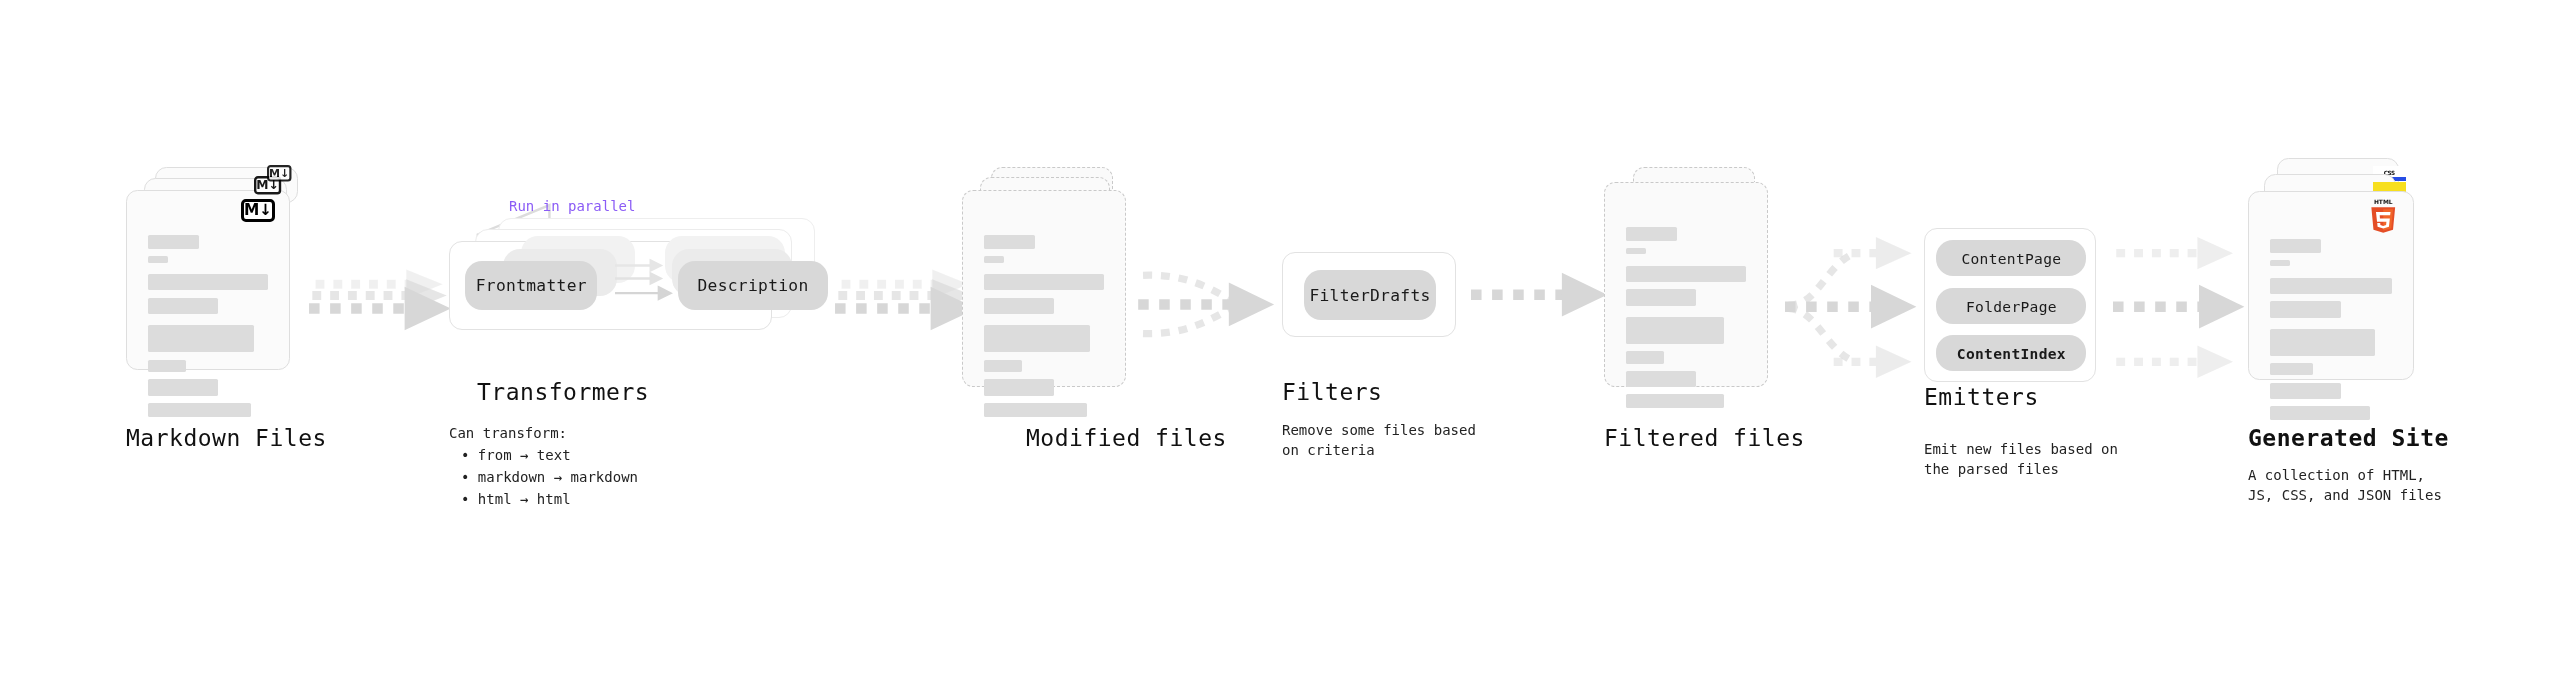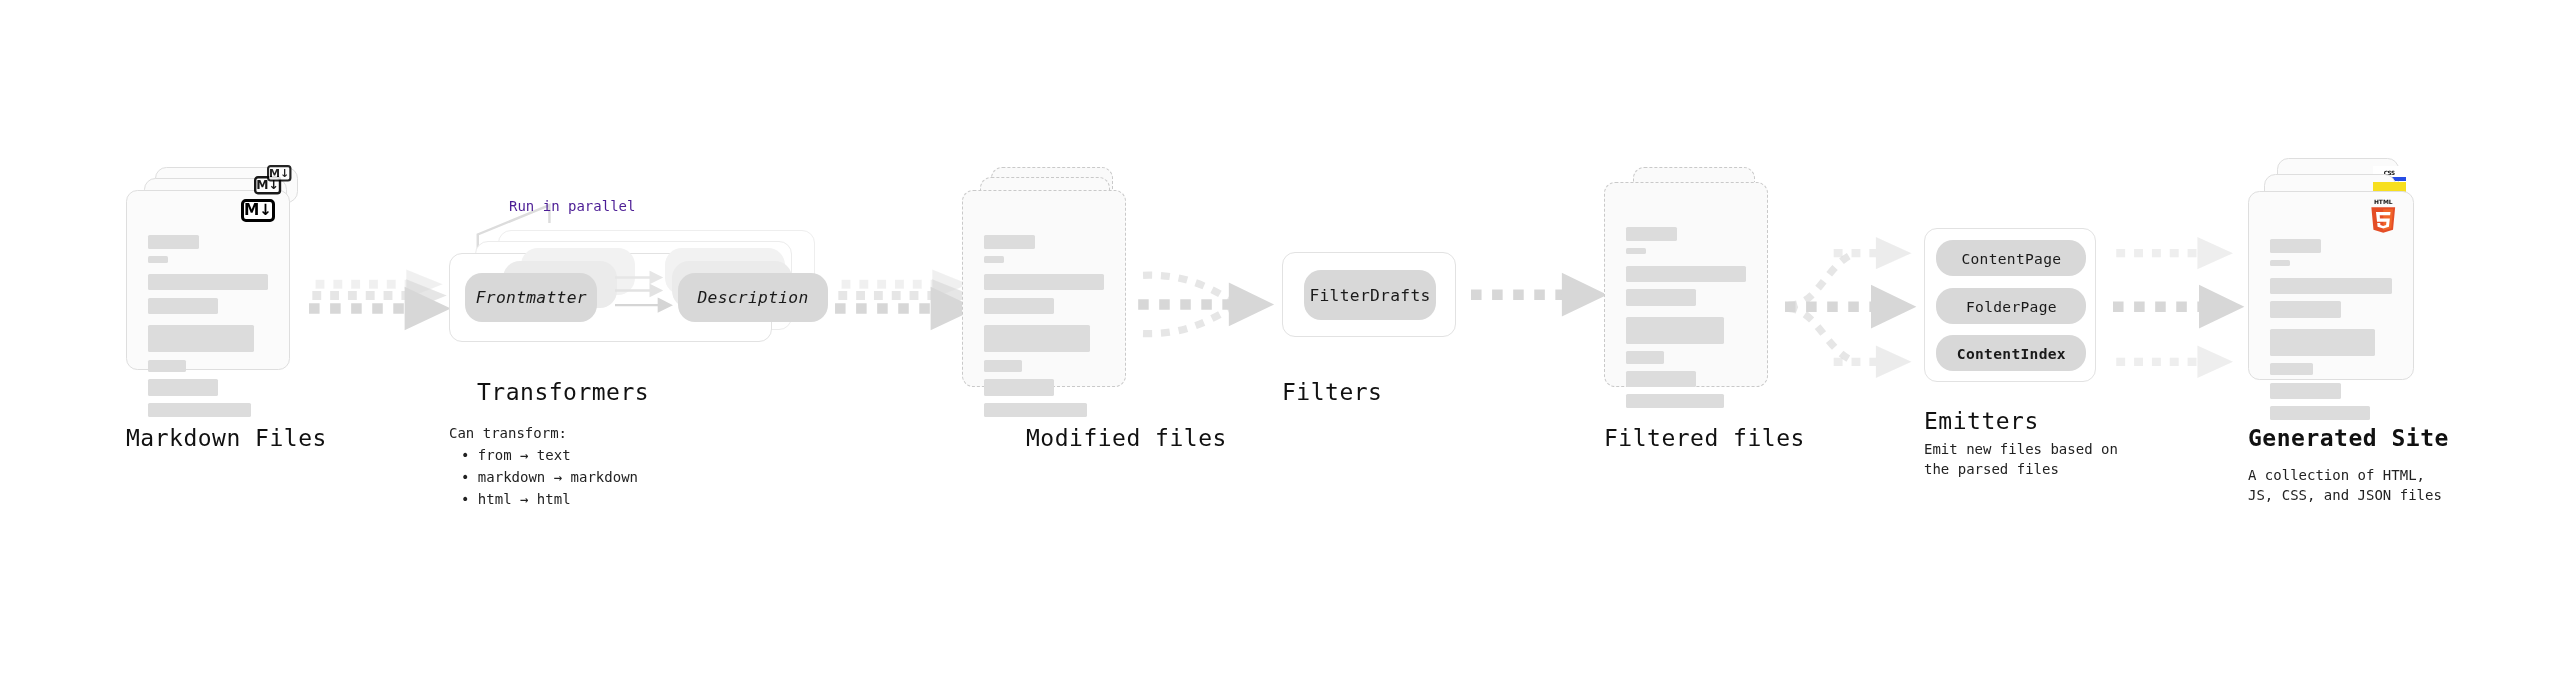--- a/index.html
+++ b/index.html
@@ -46,21 +46,21 @@
     position:absolute;background:#d8d8d8;border-radius:17px;
     display:flex;align-items:center;justify-content:center;
     font-size:16.3px;color:#1a1a1a;letter-spacing:0.3px;box-sizing:border-box;
   }
   .pill.ghost{background:#ebebeb;}
   .pill.ghost2{background:#f2f2f2;}
 
   
   .title{position:absolute;font-size:23px;letter-spacing:0.5px;color:#111;white-space:nowrap;}
   .sub{position:absolute;font-size:14px;line-height:20.3px;color:#222;white-space:pre;}
-  .tinygray{position:absolute;font-size:14px;color:#4c1d95;white-space:nowrap;}
+  .tinygray{position:absolute;font-size:14px;color:#8b5cf6;white-space:nowrap;}
 
   svg{position:absolute;overflow:visible;}
   .arrowsvg{position:absolute;top:0;left:0;}
 </style>
 </head>
 <body>
 
 <div class="stage">
 
   <div class="filestack" style="left:126px;top:167px;width:187px;height:211px;">
@@ -106,21 +106,21 @@
         <polygon points="118,23 175,50 118,77"></polygon>
       </g>
     </g>
   </svg>
 
   <svg style="left:476px;top:197px;" width="98" height="57" viewBox="0 0 120 70">
     <path d="M2 66 L2 46 L90 10 L90 32" fill="none" stroke="#dcdcdc" stroke-width="3"></path>
   </svg>
   <div class="tinygray" style="left:509px;top:198px;">Run in parallel</div>
 
-  <div class="node" style="left:449px;top:230px;width:374px;height:122px;font-style:italic;">
+  <div class="node" style="left:449px;top:218px;width:374px;height:122px;">
 
     <div class="groupbox" style="left:49px;top:0px;width:317px;height:89px;border-color:#eeeeee;"></div>
     <div class="groupbox" style="left:26px;top:10.6px;width:317px;height:89px;border-color:#ececec;"></div>
     <div class="groupbox" style="left:0px;top:23px;width:323px;height:89px;border-color:#e2e2e2;"></div>
 
     <div class="pill ghost2" style="left:72px;top:18px;width:114px;height:47px;"></div>
     <div class="pill ghost2" style="left:216px;top:18px;width:120px;height:47px;"></div>
     <div class="pill ghost" style="left:54px;top:31px;width:114px;height:47px;"></div>
     <div class="pill ghost" style="left:223px;top:31px;width:120px;height:47px;"></div>
 
@@ -196,20 +196,22 @@
     <line x1="0" y1="50" x2="118" y2="50" stroke="#d7d7d7" stroke-width="13" stroke-dasharray="13 13"></line>
     <polygon points="112,23 168,50 112,77" fill="#d7d7d7"></polygon>
   </svg>
 
   <div class="groupbox" style="left:1282px;top:252px;width:174px;height:85px;">
     <div class="pill" style="left:21px;top:17px;width:132px;height:50px;">
       <span>FilterDrafts</span>
     </div>
   </div>
   <div class="title" style="left:1282px;top:379px;">Filters</div>
+  <div class="sub" style="left:1282px;top:420px;">Remove some files based
+on criteria</div>
 
   <svg class="arrowsvg" style="left:1471px;top:280px;" width="146" height="57" viewBox="0 0 180 70">
     <line x1="0" y1="18" x2="118" y2="18" stroke="#d7d7d7" stroke-width="13" stroke-dasharray="13 13"></line>
     <polygon points="112,-9 168,18 112,45" fill="#d7d7d7"></polygon>
   </svg>
 
   <div class="filestack" style="left:1604px;top:167px;width:187px;height:211px;">
     <div class="sheet dashed" style="left:29px;top:0px;width:122px;height:32.5px;"></div>
     <div class="sheet dashed" style="left:0px;top:14.6px;width:164px;height:205px;">
       <div class="lines">
@@ -247,21 +249,21 @@
     <div class="pill" style="left:11.4px;top:11.4px;width:150px;height:36px;font-size:14.6px;">
       <span>ContentPage</span>
     </div>
     <div class="pill" style="left:11.4px;top:59px;width:150px;height:36px;font-size:14.6px;">
       <span>FolderPage</span>
     </div>
     <div class="pill" style="left:11.4px;top:106px;width:150px;height:36px;font-size:14.6px;font-weight:bold;">
       <span>ContentIndex</span>
     </div>
   </div>
-  <div class="title" style="left:1924px;top:408px;">Emitters</div>
+  <div class="title" style="left:1924px;top:384px;">Emitters</div>
   <div class="sub" style="left:1924px;top:439px;">Emit new files based on
 the parsed files</div>
 
   <svg class="arrowsvg" style="left:2113px;top:232px;" width="146" height="138" viewBox="0 0 180 170">
     <g opacity="0.42" fill="#d7d7d7">
       <line x1="4" y1="26" x2="110" y2="26" stroke="#d7d7d7" stroke-width="10" stroke-dasharray="11 11"></line>
       <polygon points="104,6 148,26 104,46"></polygon>
     </g>
     <g opacity="1" fill="#d7d7d7">
       <line x1="0" y1="92" x2="112" y2="92" stroke="#d7d7d7" stroke-width="13" stroke-dasharray="13 13"></line>

